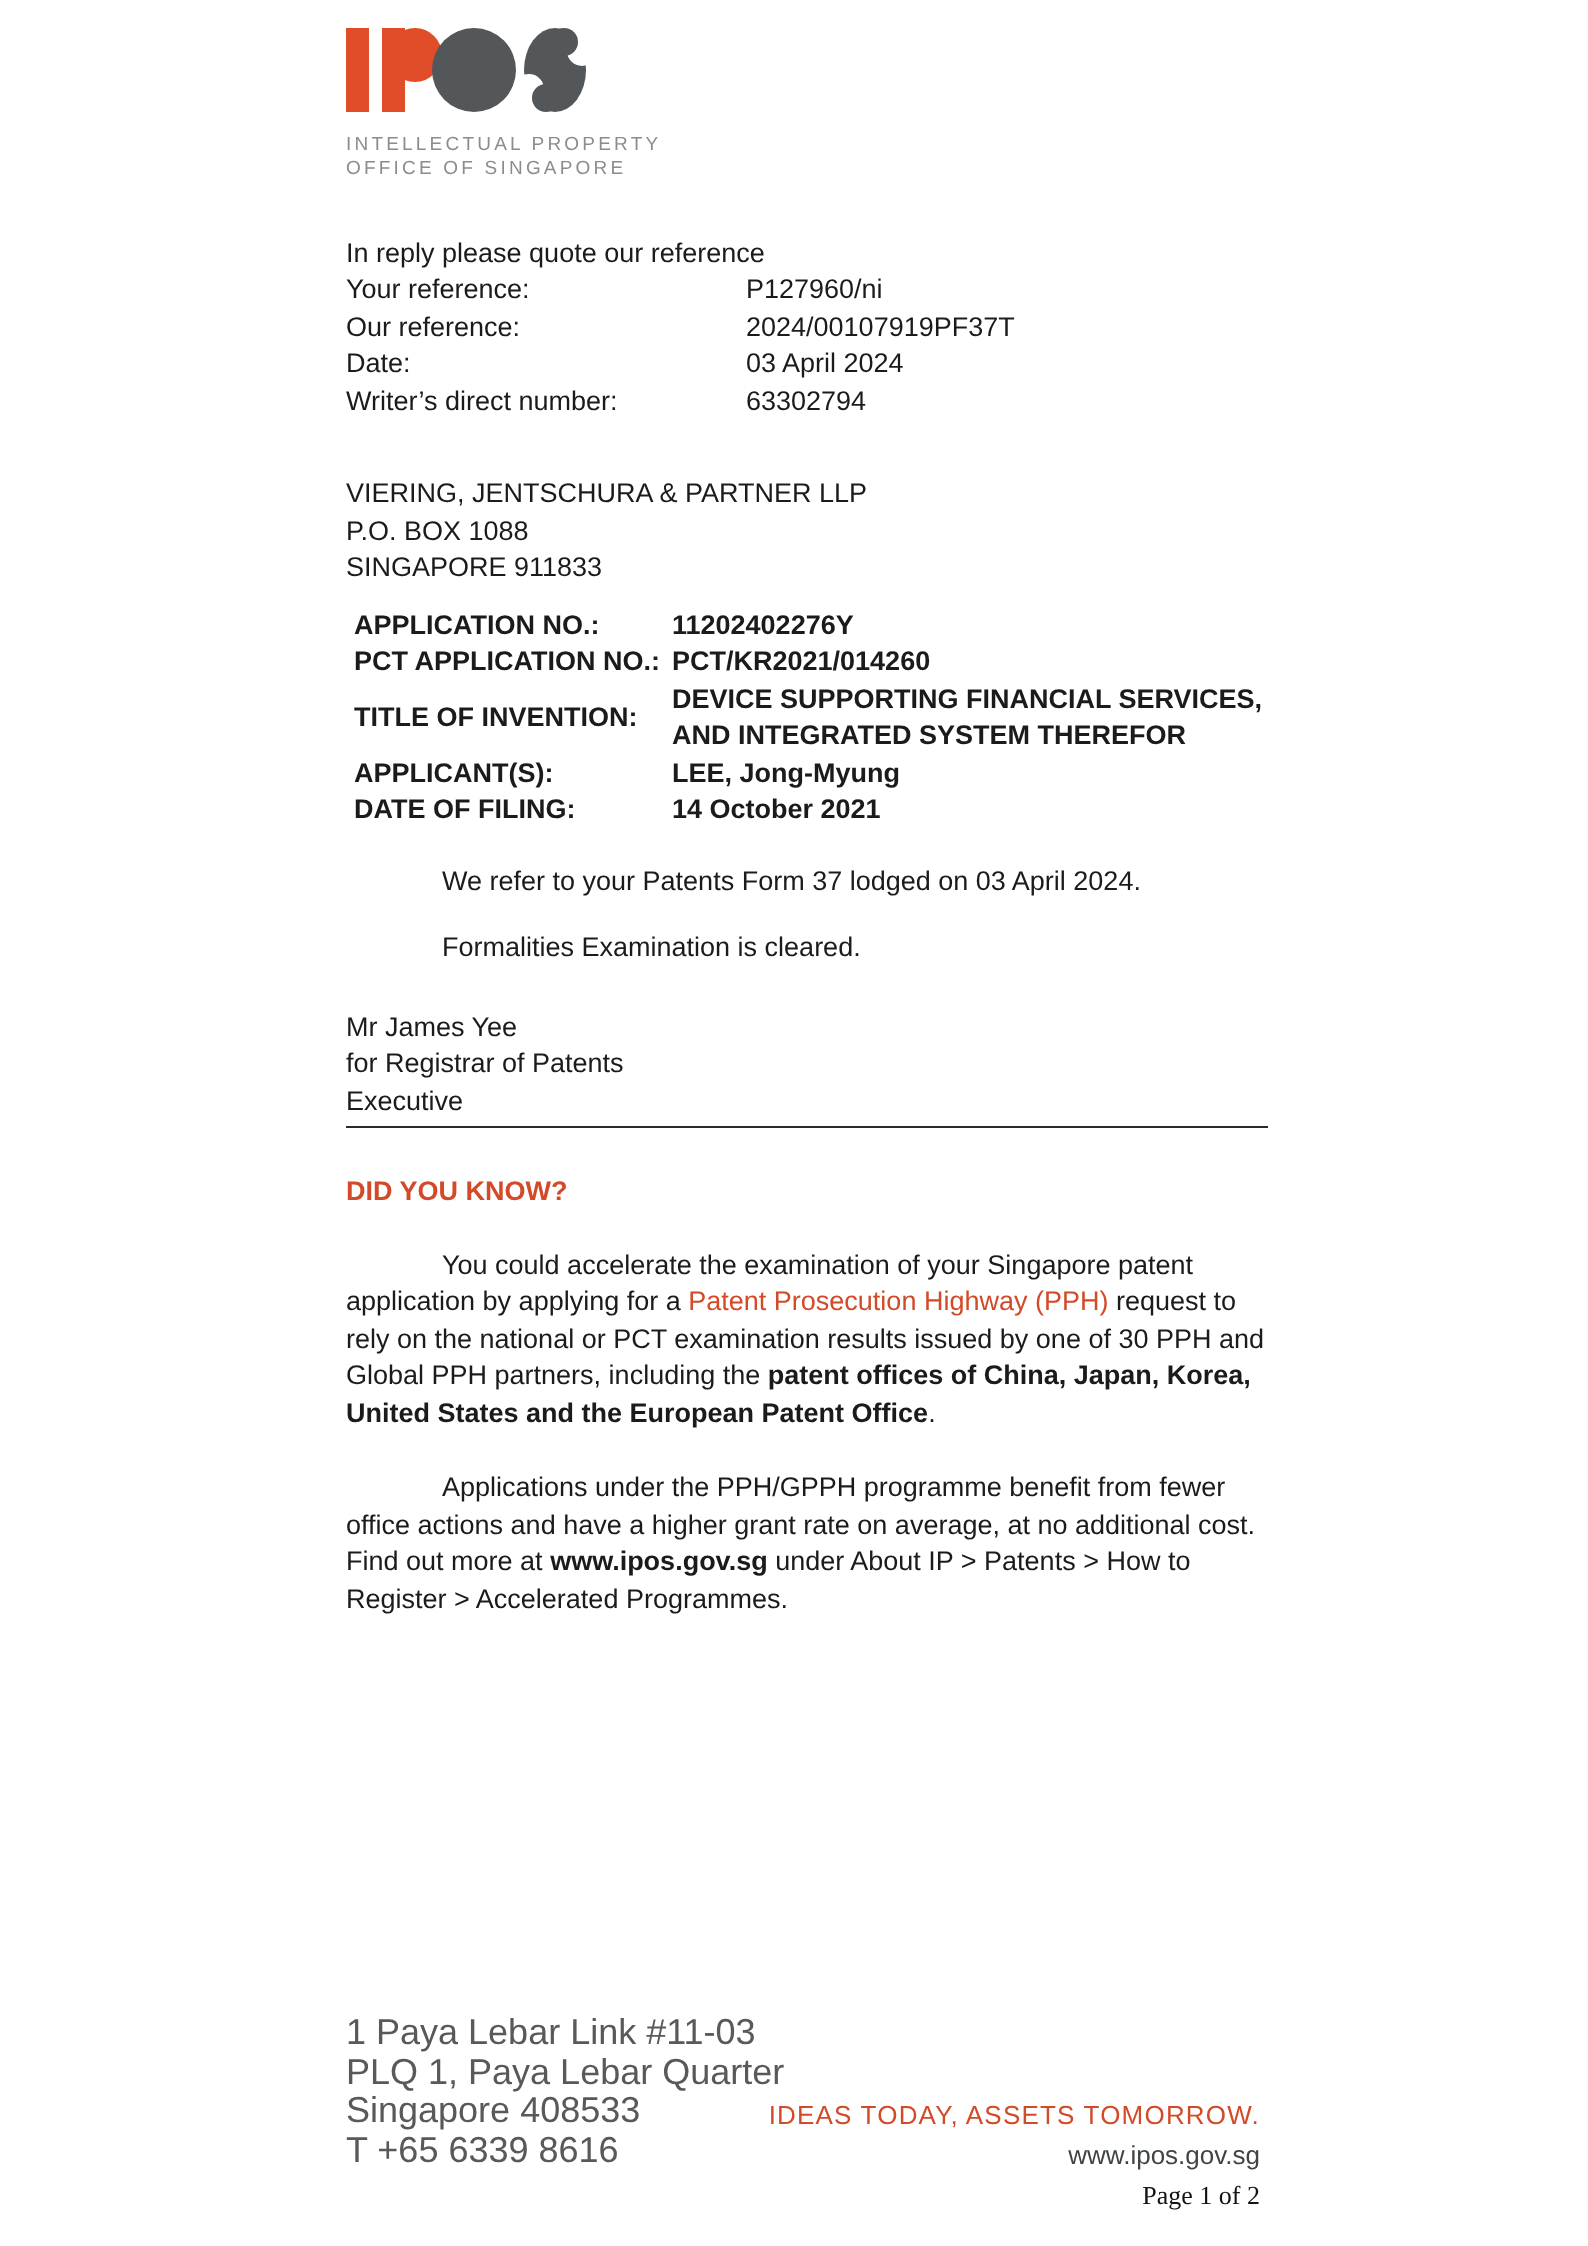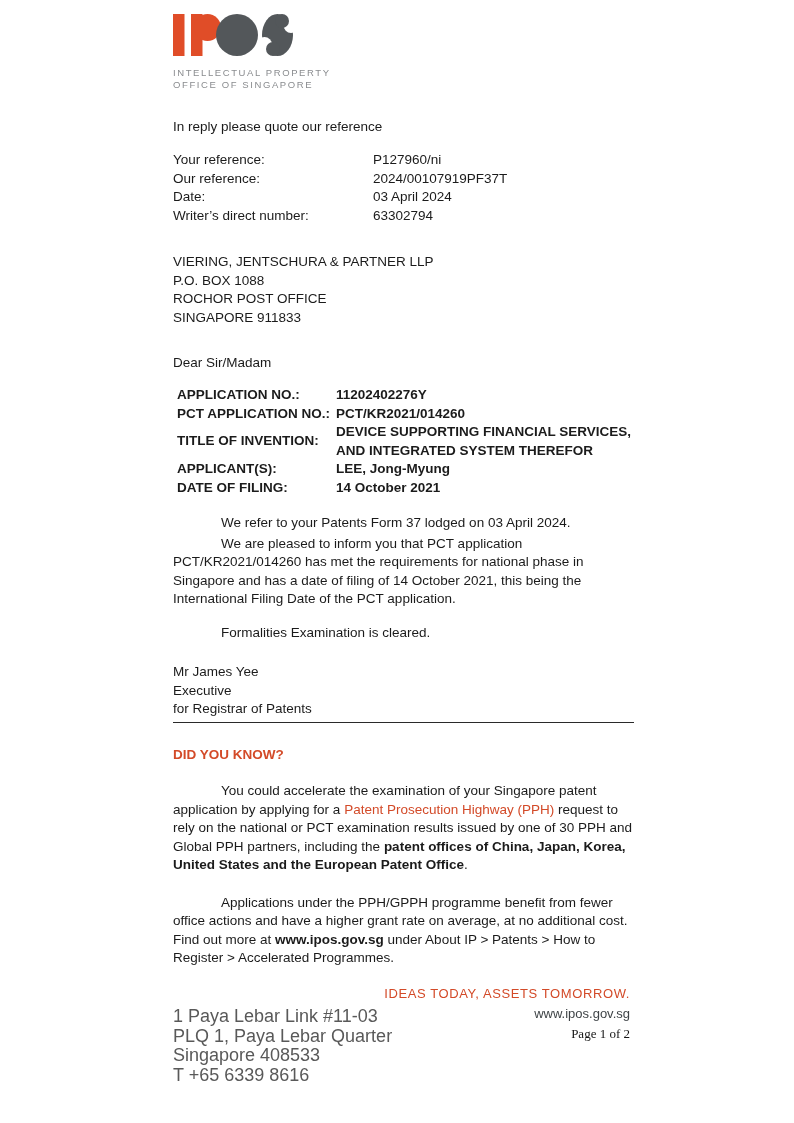--- a/index.html
+++ b/index.html
@@ -28,21 +28,21 @@
   .logo-sub{
     margin-top:5px;
     font-size:9.5px;
     line-height:12px;
     letter-spacing:1.6px;
     color:#8a8c8f;
     font-weight:400;
   }
   
   .intro{margin:27px 0 0 0;}
-  .ref-table{margin-top:15px;}
+  .ref-table{}
   .ref-row{display:flex;}
   .ref-row .lbl{width:200px;flex:0 0 200px;}
   .ref-row .val{flex:1;}
   
   .recipient{margin-top:28px;}
   .salutation{margin-top:27px;}
   
   .app-table{margin-top:10px;font-weight:bold;padding-left:4px;}
   .app-row{display:flex;align-items:center;}
   .app-row .lbl{width:159px;flex:0 0 159px;}
@@ -67,21 +67,21 @@
   .dyk-para2{margin-top:19px;}
   .hl-orange{font-weight:normal;color:var(--text-orange);}
   .hl-bold{font-weight:bold;}
   
   .footer-address{
     position:absolute;left:97px;top:1007px;
     color:var(--footer-gray);
     font-size:18px;line-height:19.5px;
   }
   .footer-right{
-    position:absolute;right:88px;top:984px;
+    position:absolute;right:88px;top:1048px;
     text-align:right;
     font-size:13px;line-height:19.8px;
   }
   .footer-tagline{color:var(--text-orange);letter-spacing:0.6px;}
   .footer-site{color:#3f4447;}
   .footer-page{color:#141414;font-family:Liberation Serif, serif;}
   .footer-bar{
     position:absolute;
     left:709px;top:988px;
     width:30px;height:110px;
@@ -132,25 +132,23 @@
     </div>
     <div class="ref-row">
       <span class="lbl">Writer’s direct number:</span>
       <span class="val">63302794</span>
     </div>
   </div>
 
   <div class="recipient">
     <div>VIERING, JENTSCHURA &amp; PARTNER LLP</div>
     <div>P.O. BOX 1088</div>
-    <div>ROCHOR POST OFFICE</div>
     <div>SINGAPORE 911833</div>
   </div>
 
-  <p class="salutation">Dear Sir/Madam</p>
 
   <div class="app-table">
     <div class="app-row">
       <span class="lbl">APPLICATION NO.:</span>
       <span class="val">11202402276Y</span>
     </div>
     <div class="app-row">
       <span class="lbl">PCT APPLICATION NO.:</span>
       <span class="val">PCT/KR2021/014260</span>
     </div>
@@ -163,27 +161,26 @@
       <span class="val">LEE, Jong-Myung</span>
     </div>
     <div class="app-row">
       <span class="lbl">DATE OF FILING:</span>
       <span class="val">14 October 2021</span>
     </div>
   </div>
 
 
   <p class="para para1">We refer to your Patents Form 37 lodged on 03 April 2024.</p>
-  <p class="para">We are pleased to inform you that PCT application PCT/KR2021/014260 has met the requirements for national phase in Singapore and has a date of filing of 14 October 2021, this being the International Filing Date of the PCT application.</p>
   <p class="para para3">Formalities Examination is cleared.</p>
 
   <div class="signature">
     <div>Mr James Yee</div>
+    <div>for Registrar of Patents</div>
     <div>Executive</div>
-    <div>for Registrar of Patents</div>
   </div>
 
   <div class="divider"></div>
 
   <p class="dyk-heading">DID YOU KNOW?</p>
 
   <p class="para dyk-para1"><span>You could accelerate the examination of your Singapore patent application by applying for a </span><span class="hl-orange">Patent Prosecution Highway (PPH)</span><span> request to rely on the national or PCT examination results issued by one of 30 PPH and Global PPH partners, including the </span><span class="hl-bold">patent offices of China, Japan, Korea, United States and the European Patent Office</span><span>.</span></p>
 
   <p class="para dyk-para2"><span>Applications under the PPH/GPPH programme benefit from fewer office actions and have a higher grant rate on average, at no additional cost. Find out more at </span><span class="hl-bold">www.ipos.gov.sg</span><span> under About IP &gt; Patents &gt; How to Register &gt; Accelerated Programmes.</span></p>
 

